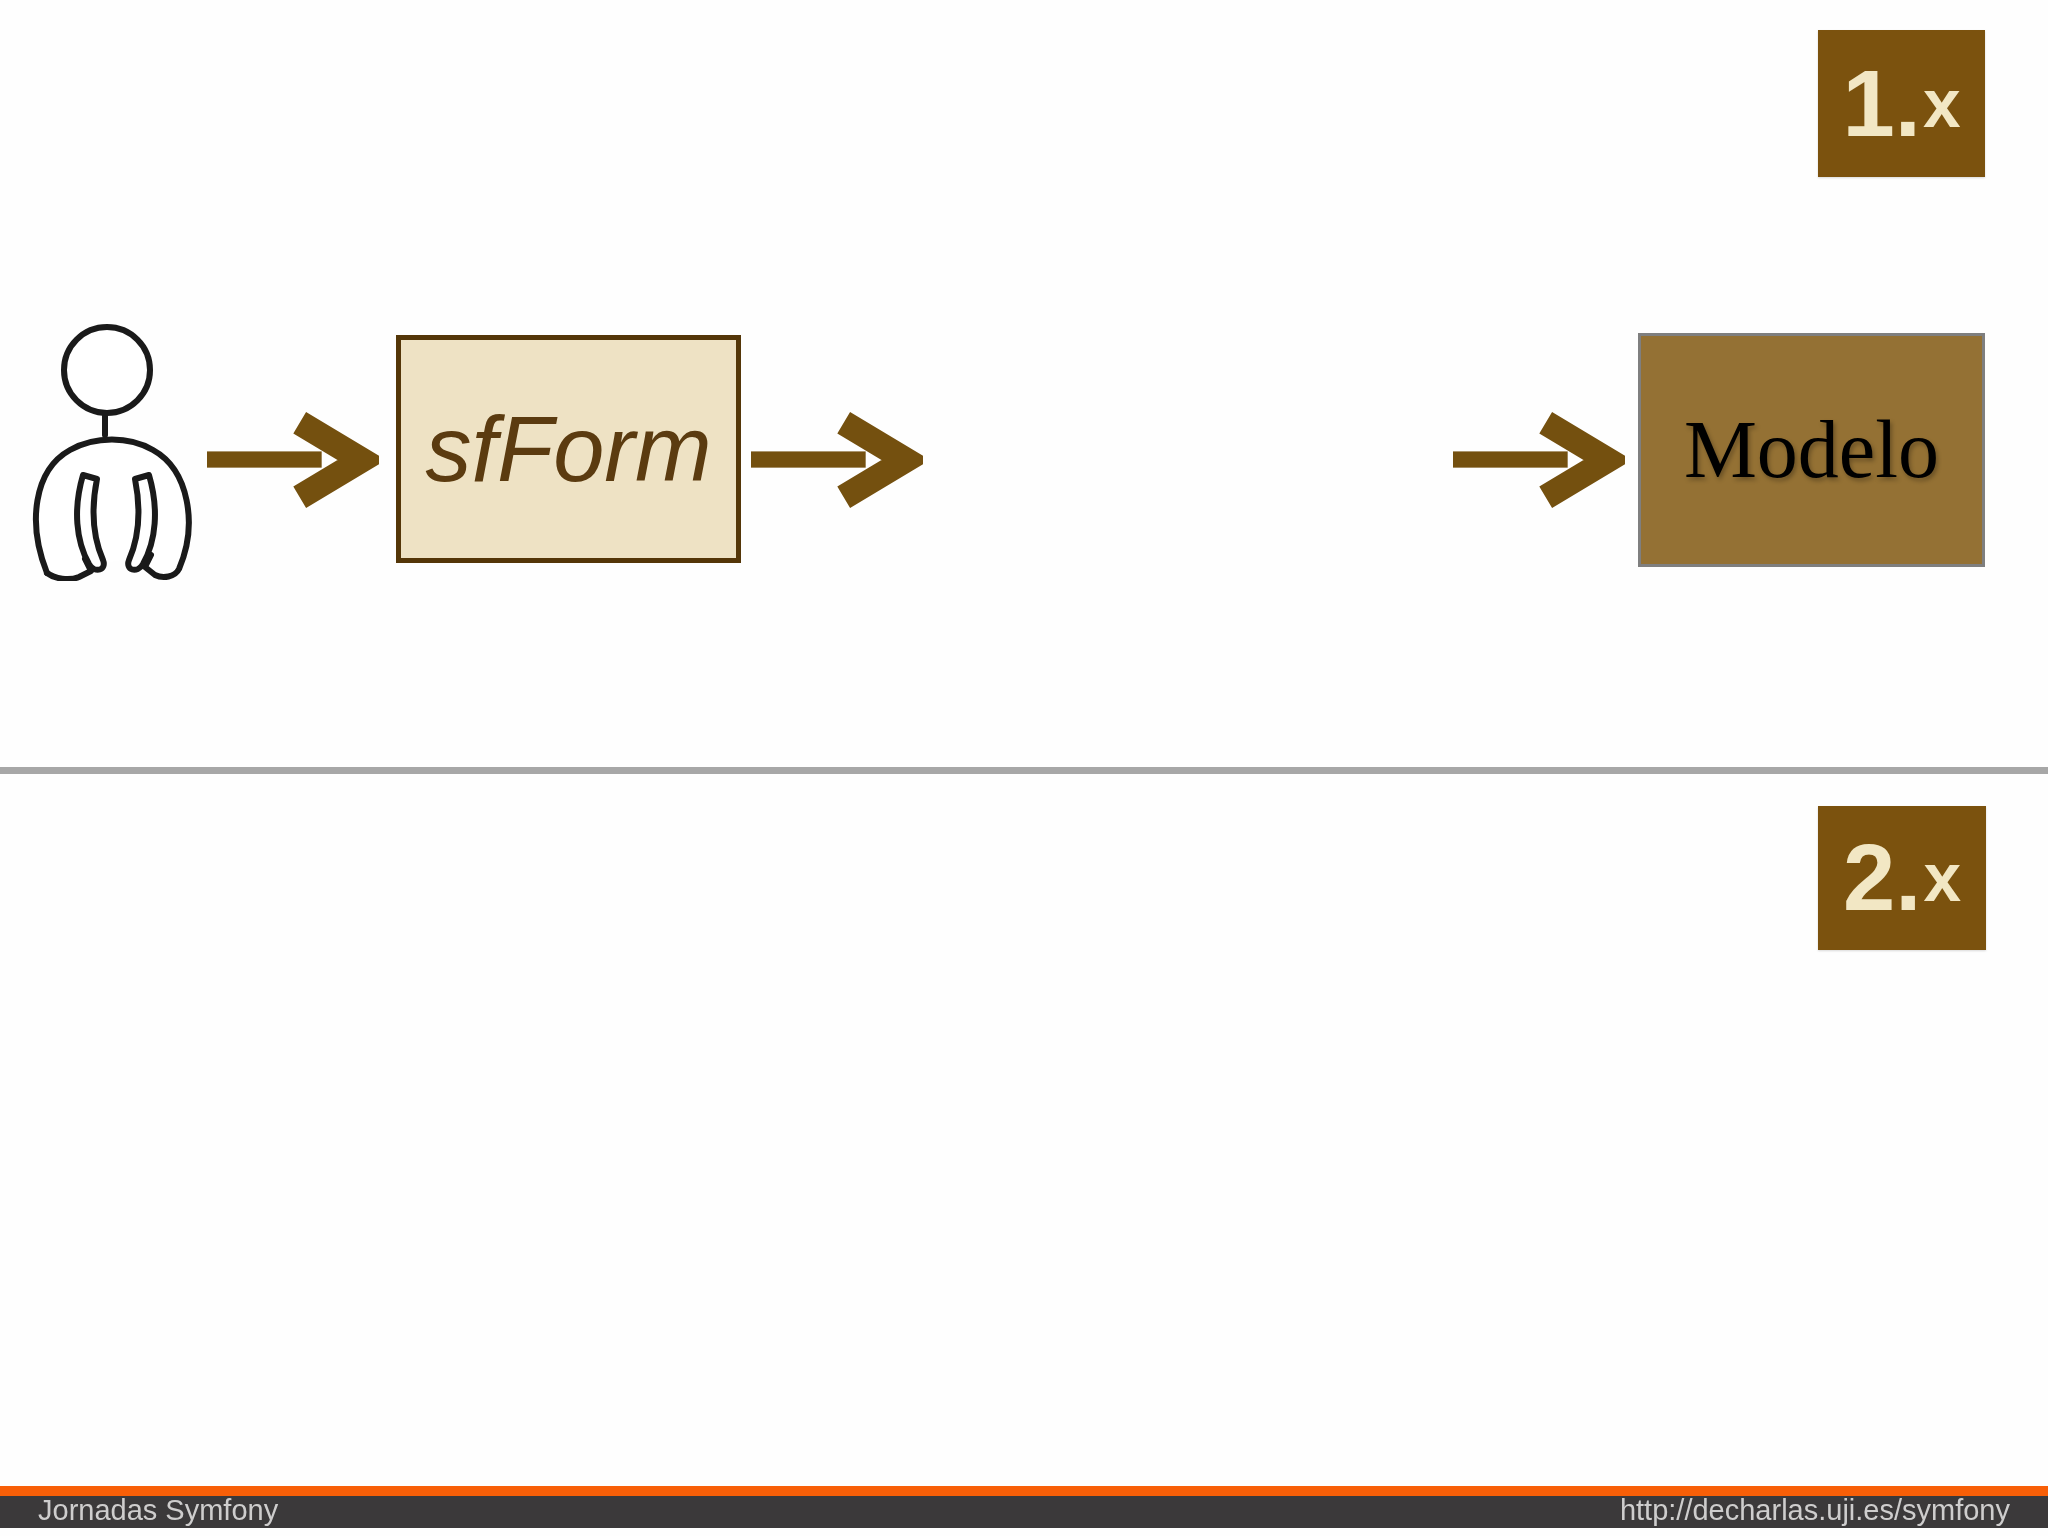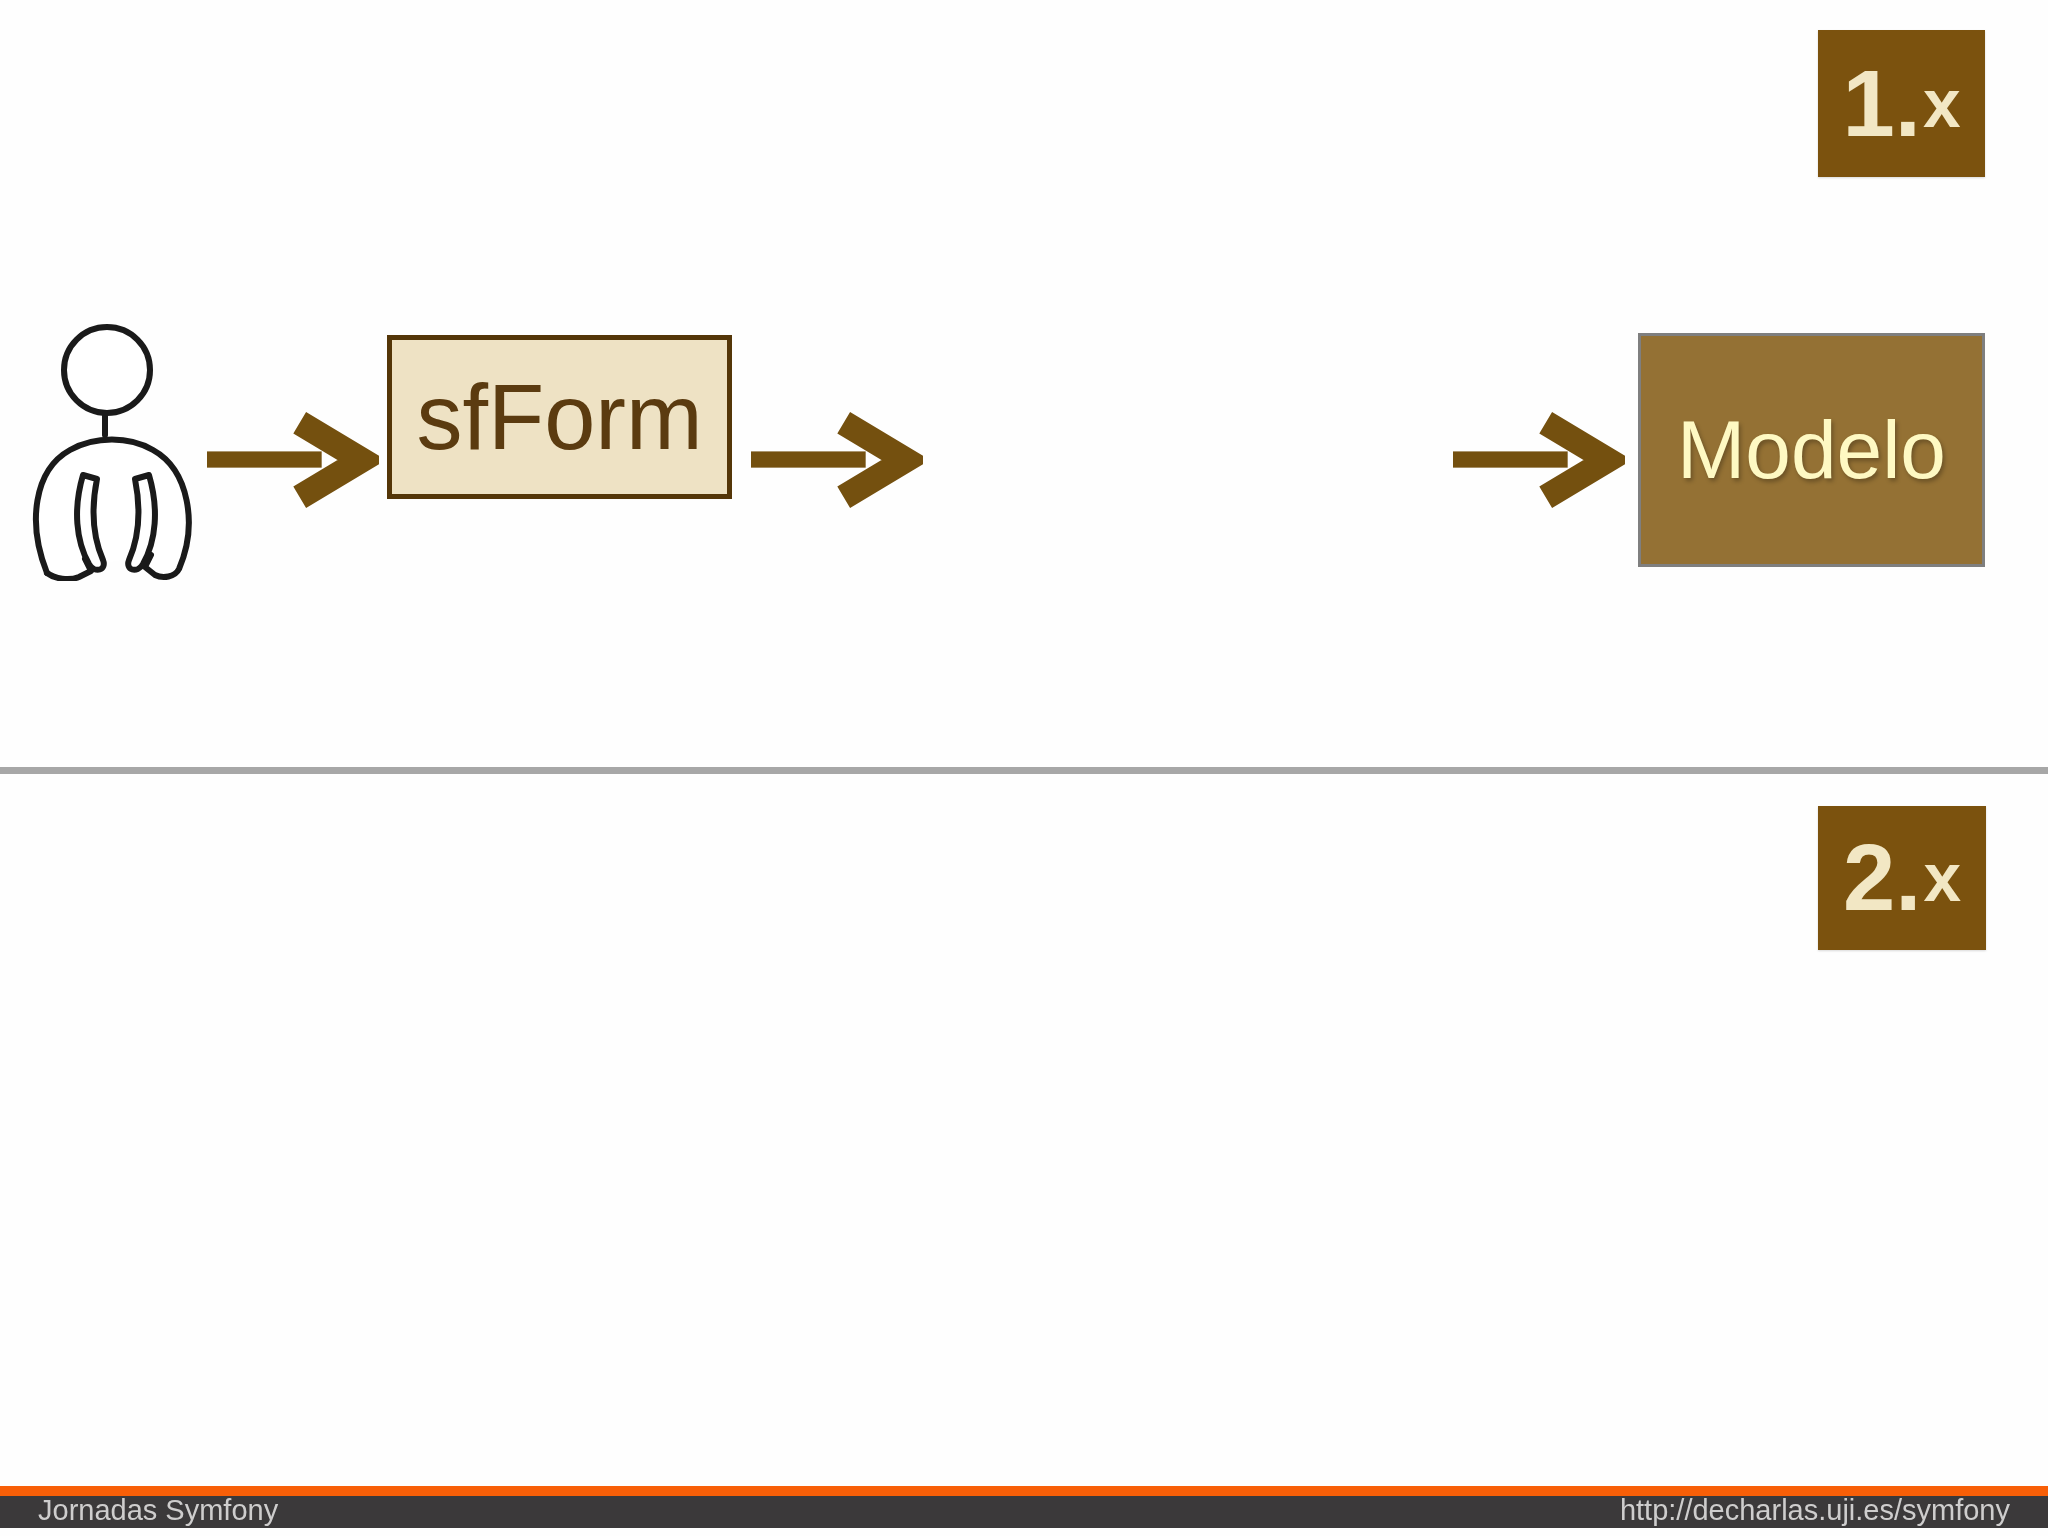--- a/index.html
+++ b/index.html
@@ -23,24 +23,25 @@
 
   
   .node{
     position:absolute;display:flex;align-items:center;justify-content:center;
     box-sizing:border-box;white-space:nowrap;
   }
   .node-cream{
     background:#eee2c4;border:5px solid #543608;color:#5b3b10;
   }
   .node-brown{
-    background:#947134;border:3px solid #7f7f7f;color:#fef9c3;
+    background:#947134;border:3px solid #7f7f7f;color:#000000;
     text-shadow:2px 3px 4px rgba(0,0,0,0.28);
+    font-family:Liberation Serif, serif;
   }
-  .node-sfform{left:387px;top:335px;width:345px;height:164px;font-size:92px;}
+  .node-sfform{left:396px;top:335px;width:345px;height:228px;font-size:92px;font-style:italic;}
   .node-controlador{left:937px;top:336px;width:500px;height:232px;font-size:74px;}
   .node-modelo{left:1638px;top:333px;width:347px;height:234px;font-size:82px;}
 
   
   .arrow{position:absolute;width:172px;height:96px;}
   .arrow-1{left:207px;top:412px;}
   .arrow-2{left:751px;top:412px;}
   .arrow-3{left:1453px;top:412px;}
 
   

